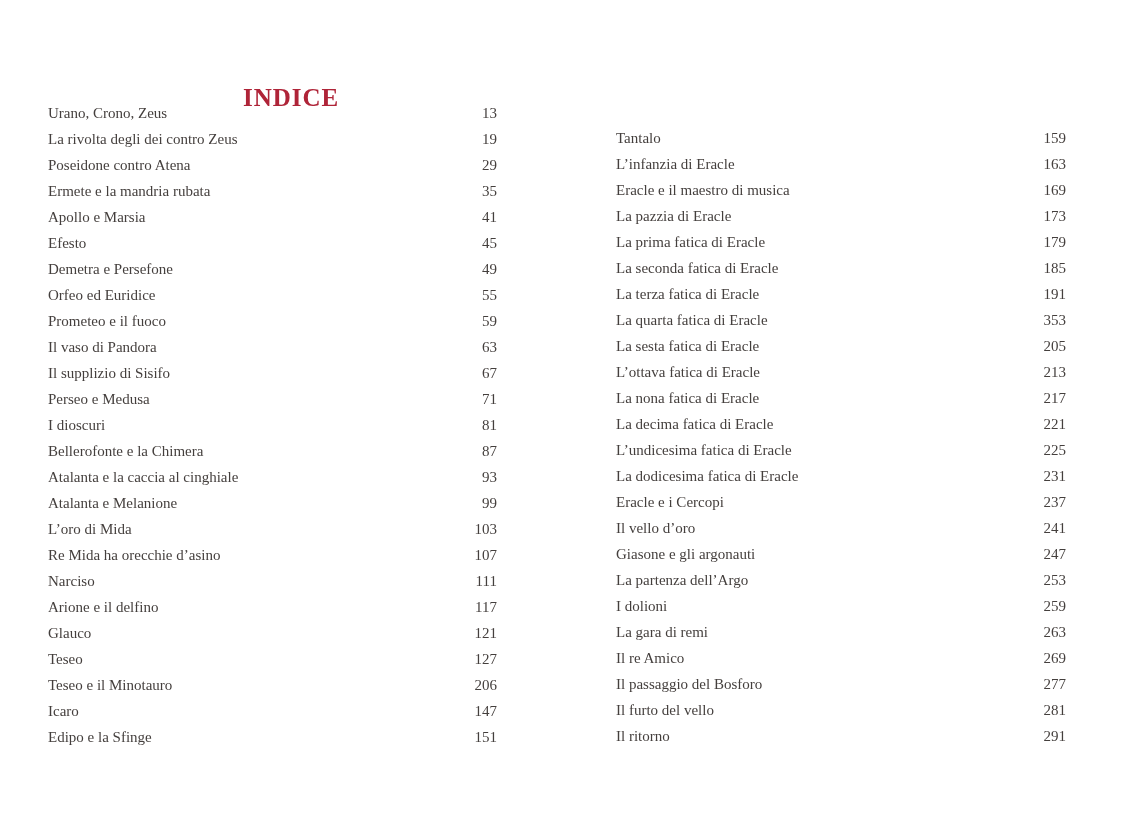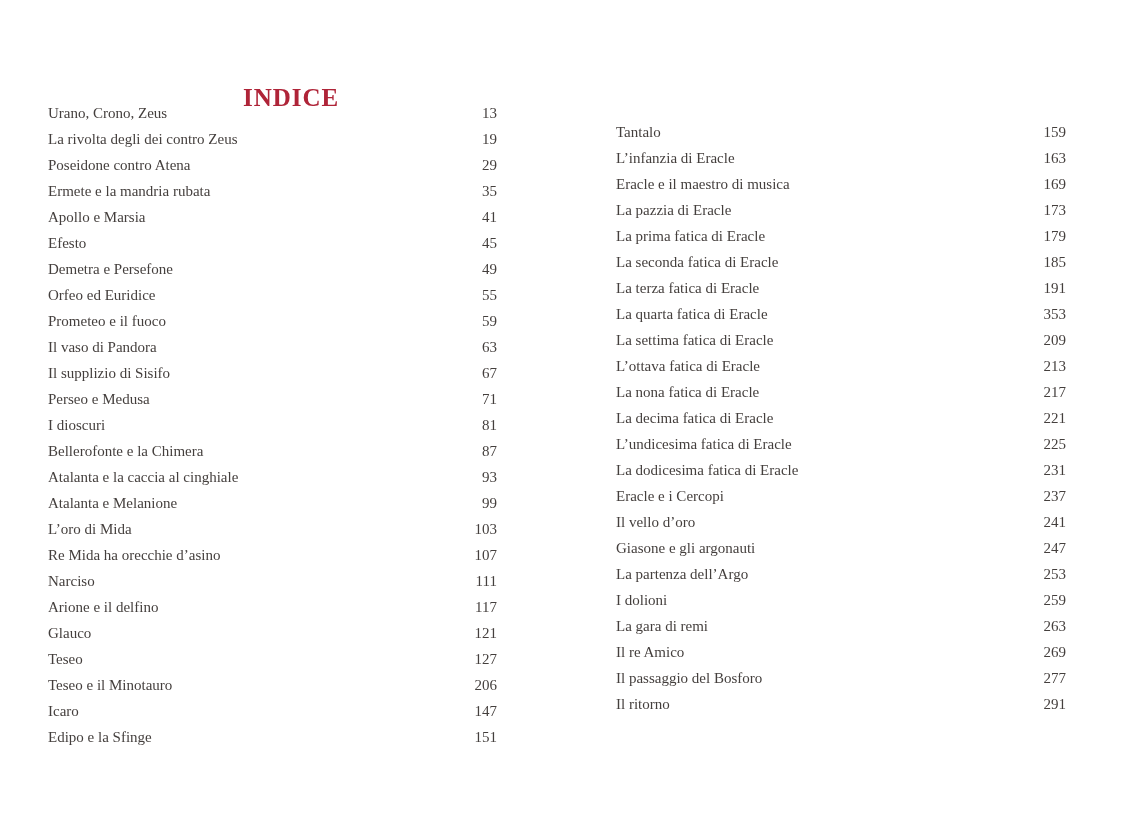--- a/index.html
+++ b/index.html
@@ -29,21 +29,21 @@
     display: flex;
     flex-direction: column;
   }
   .toc-col-left {
     left: 48px;
     top: 100px;
     width: 449px;
   }
   .toc-col-right {
     left: 616px;
-    top: 119px;
+    top: 125px;
     width: 450px;
   }
   .toc-row {
     height: 26px;
     display: flex;
     justify-content: space-between;
     align-items: center;
     font-size: 15px;
     color: #443f3d;
   }
@@ -222,25 +222,25 @@
     <span class="entry-title">La terza fatica di Eracle</span>
     <span class="entry-page">191</span>
   </div>
 
   <div class="toc-row">
     <span class="entry-title">La quarta fatica di Eracle</span>
     <span class="entry-page">353</span>
   </div>
 
 
-
-  <div class="toc-row">
-    <span class="entry-title">La settima fatica di Eracle</span>
-    <span class="entry-page">209</span>
-  </div>
+  <div class="toc-row">
+    <span class="entry-title">La sesta fatica di Eracle</span>
+    <span class="entry-page">205</span>
+  </div>
+
 
   <div class="toc-row">
     <span class="entry-title">L’ottava fatica di Eracle</span>
     <span class="entry-page">213</span>
   </div>
 
   <div class="toc-row">
     <span class="entry-title">La nona fatica di Eracle</span>
     <span class="entry-page">217</span>
   </div>
@@ -294,18 +294,22 @@
     <span class="entry-title">Il re Amico</span>
     <span class="entry-page">269</span>
   </div>
 
 
   <div class="toc-row">
     <span class="entry-title">Il passaggio del Bosforo</span>
     <span class="entry-page">277</span>
   </div>
 
+  <div class="toc-row">
+    <span class="entry-title">Il furto del vello</span>
+    <span class="entry-page">281</span>
+  </div>
 
   <div class="toc-row">
     <span class="entry-title">Il ritorno</span>
     <span class="entry-page">291</span>
   </div>
 </div>
 
 </body></html>

